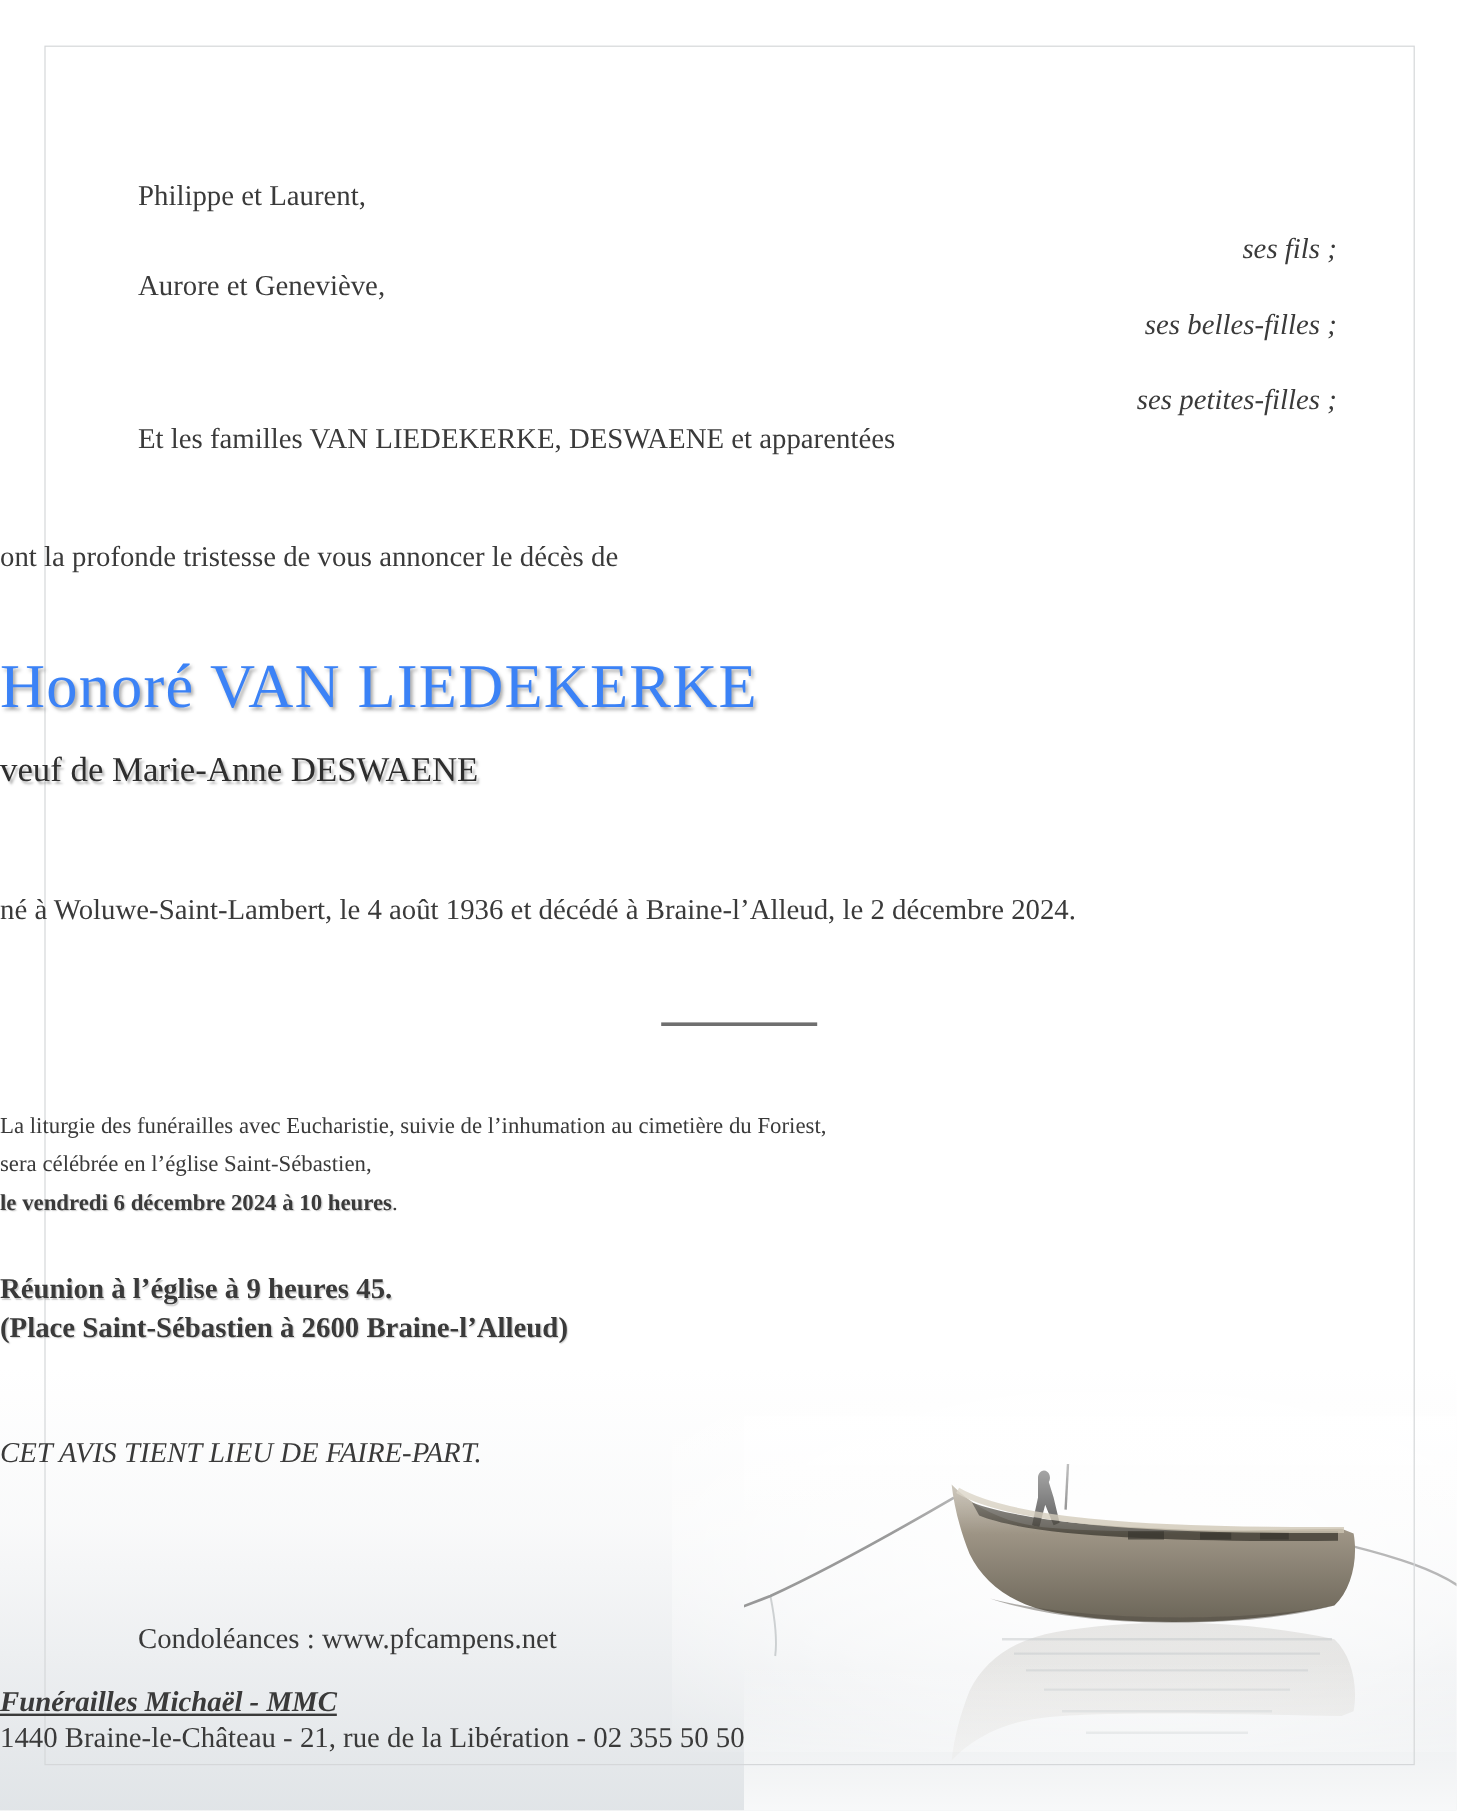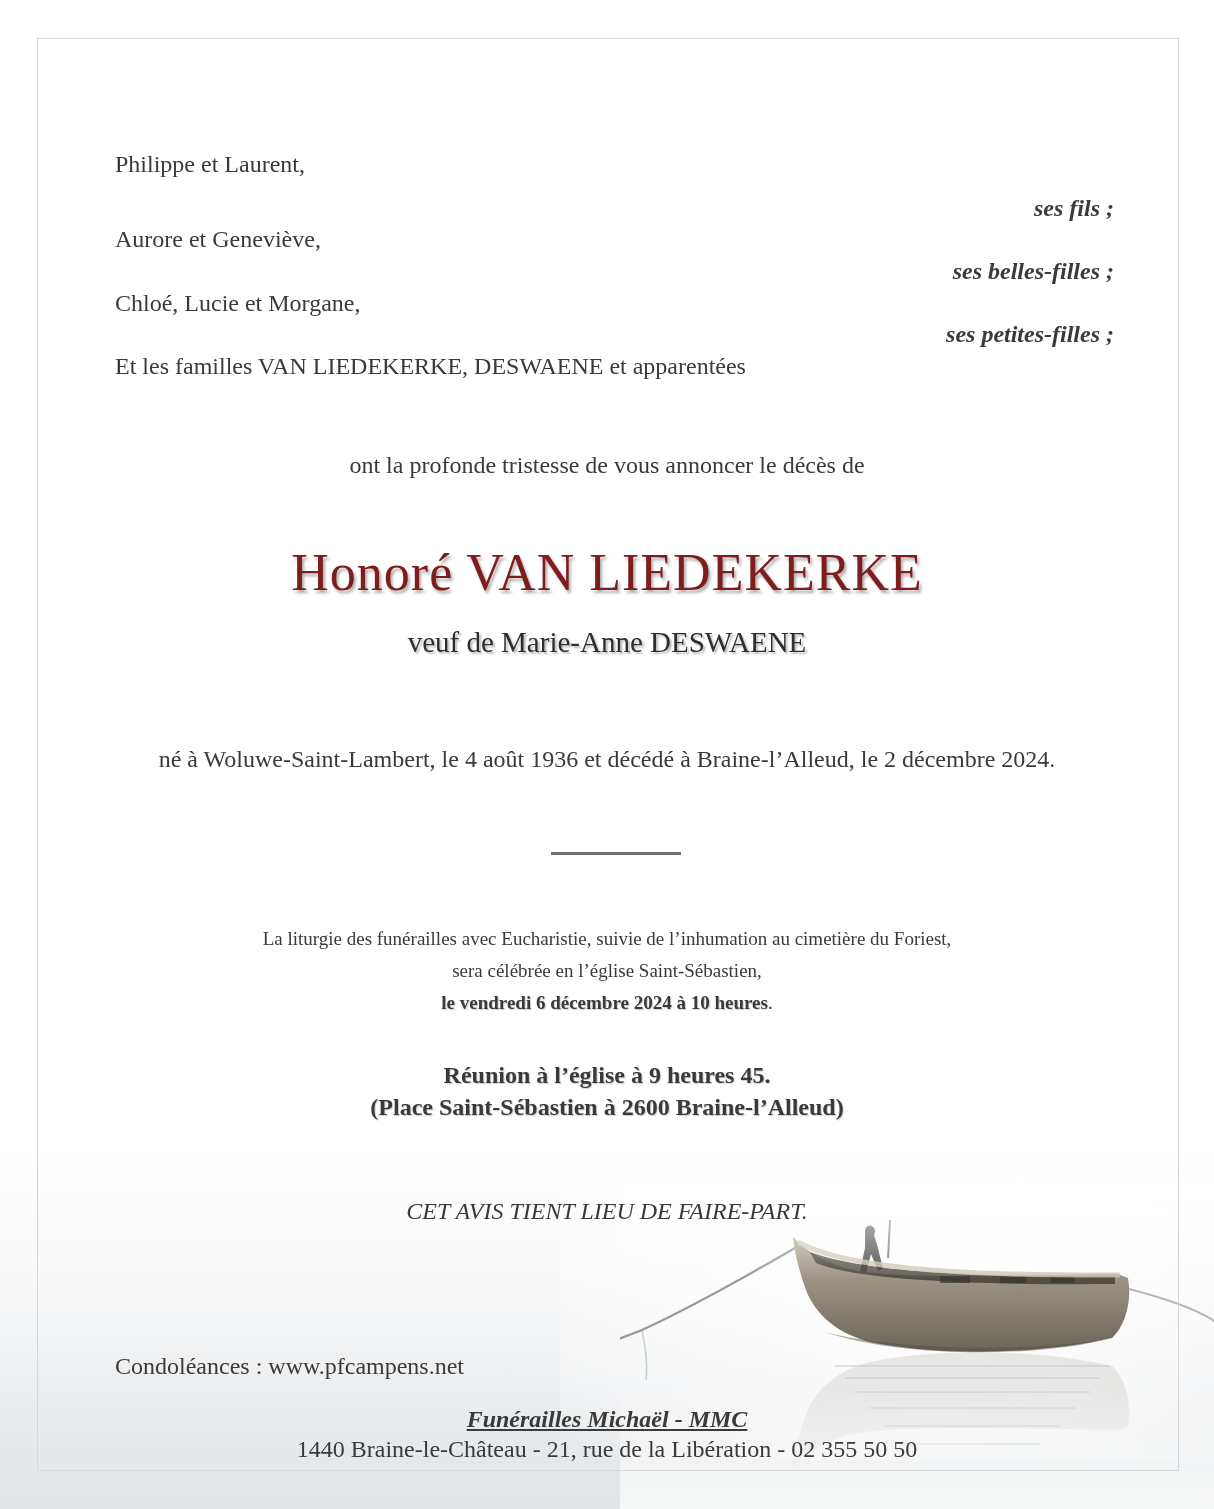--- a/index.html
+++ b/index.html
@@ -28,24 +28,24 @@
   }
   .boat{position:absolute;left:620px;top:1180px;width:594px;height:329px;z-index:3;}
   .frame{
     position:absolute;left:37px;top:38px;width:1140px;height:1431px;
     border:1px solid #d5d7d9;
     z-index:4;
     pointer-events:none;
   }
   .t{position:absolute;z-index:5;font-size:24px;line-height:1.25;white-space:nowrap;}
   .left{left:115px;}
-  .rightcol{right:100px;text-align:left;font-style:italic;font-weight:bold;}
-  .center{left:0;width:1214px;text-align:center;}
+  .rightcol{right:100px;text-align:left;font-style:italic;}
+  .center{left:0;width:1214px;}
   .title{
-    font-size:52px;color:#7f1d1d;
+    font-size:52px;color:#3b82f6;
     text-shadow:2px 3px 3px rgba(70,70,70,0.45);
     letter-spacing:1px;
   }
   .subtitle{
     font-size:29px;color:#2e2e2e;
     text-shadow:2px 2px 2px rgba(80,80,80,0.40);
   }
   .bold{font-weight:bold;text-shadow:1px 1px 1px rgba(110,110,110,0.35);}
   .italic{font-style:italic;}
   .small23{font-size:19px;}
@@ -108,21 +108,20 @@
     </g>
     <rect x="0" y="0" width="594" height="329" fill="url(#fogG)"></rect>
   </svg>
 
   <div class="frame"></div>
 
   <div class="t left" style="top:149px">Philippe et Laurent,</div>
   <div class="t rightcol" style="top:193px">ses fils ;</div>
   <div class="t left" style="top:224px">Aurore et Geneviève,</div>
   <div class="t rightcol" style="top:256px">ses belles-filles ;</div>
-  <div class="t left" style="top:288px">Chloé, Lucie et Morgane,</div>
   <div class="t rightcol" style="top:319px">ses petites-filles ;</div>
   <div class="t left" style="top:351px">Et les familles VAN LIEDEKERKE, DESWAENE et apparentées</div>
 
   <div class="t center" style="top:450px">ont la profonde tristesse de vous annoncer le décès de</div>
 
   <div class="t center title" style="top:540px">Honoré VAN LIEDEKERKE</div>
   <div class="t center subtitle" style="top:624px">veuf de Marie-Anne DESWAENE</div>
   <div class="t center" style="top:744px">né à Woluwe-Saint-Lambert, le 4 août 1936 et décédé à Braine-l’Alleud, le 2 décembre 2024.</div>
 
   <div class="divider"></div>

